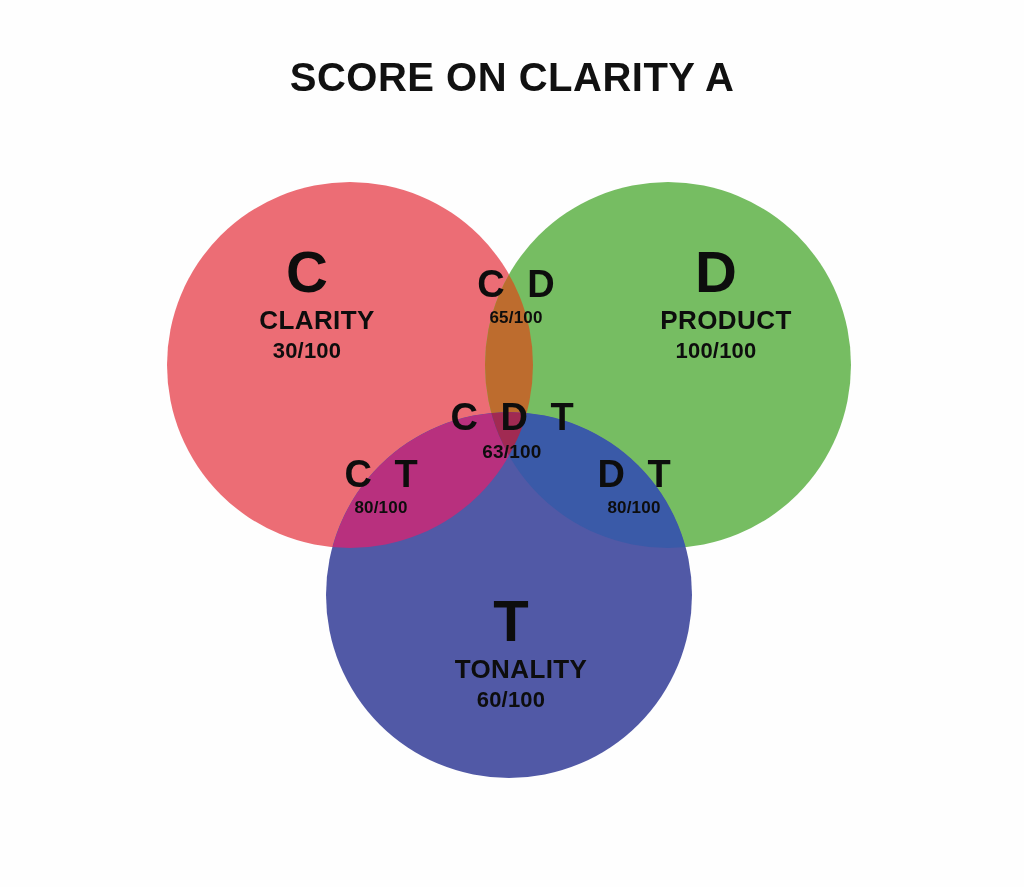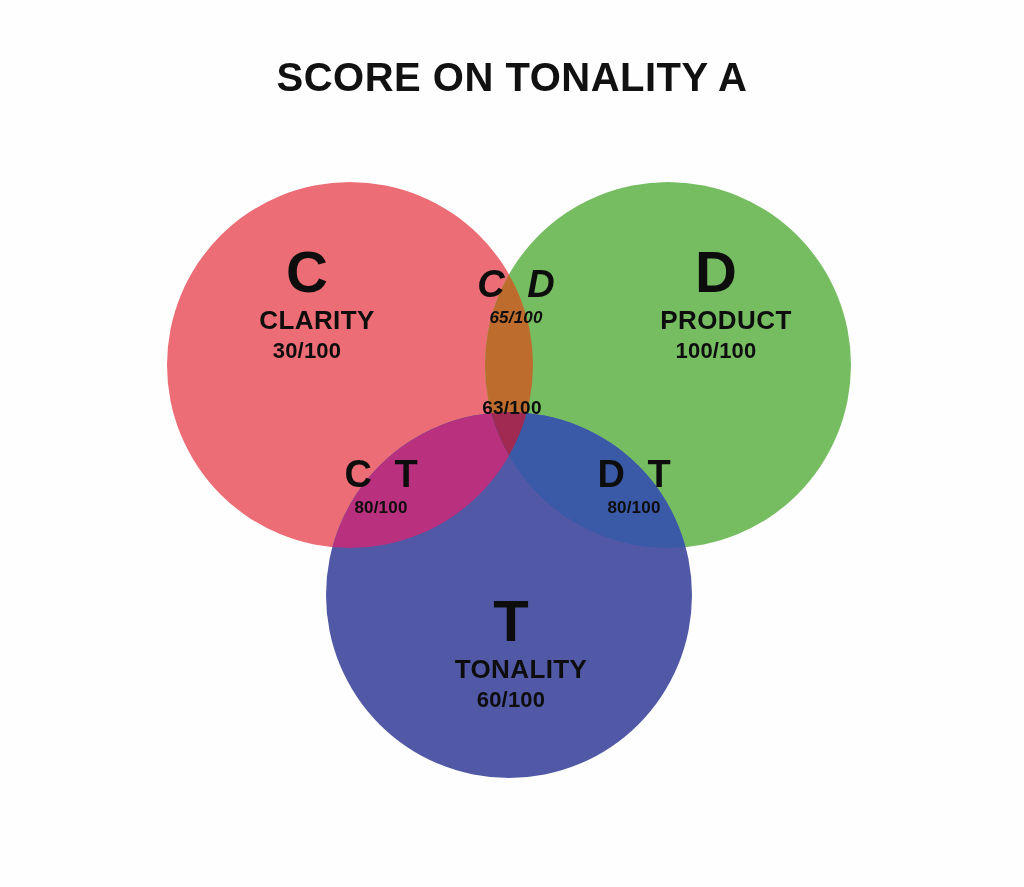--- a/index.html
+++ b/index.html
@@ -91,31 +91,31 @@
   .label-pair .score   { font-size: 17px; letter-spacing: 0.2px; }
 
   
   .label-triple .abbr  { font-size: 38px; margin-bottom: 6px; }
   .label-triple .score { font-size: 19px; letter-spacing: 0.2px; }
 
   
   #label-c   { left: 307px; top: 243px; }
   #label-d   { left: 716px; top: 243px; }
   #label-t   { left: 511px; top: 592px; }
-  #label-cd  { left: 516px; top: 265px; font-style: italic; }
+  #label-cd  { left: 516px; top: 265px; }
   #label-ct  { left: 381px; top: 455px; }
   #label-dt  { left: 634px; top: 455px; }
   #label-cdt { left: 512px; top: 398px; }
 </style>
 </head>
 <body>
 
 <div id="page">
 
-  <div class="chart-title">SCORE ON TONALITY A</div>
+  <div class="chart-title">SCORE ON CLARITY A</div>
 
   <div class="venn-wrap">
     <svg class="venn-svg" viewBox="0 0 1024 887" xmlns="http://www.w3.org/2000/svg">
       <defs>
 
         <clipPath id="clip-c">
             <circle cx="350" cy="365" r="183"></circle>
           </clipPath>
         <clipPath id="clip-d">
             <circle cx="668" cy="365" r="183"></circle>
@@ -182,16 +182,17 @@
     <span class="abbr">C T</span>
     <span class="score">80/100</span>
   </div>
 
   <div class="venn-label label-pair" id="label-dt">
     <span class="abbr">D T</span>
     <span class="score">80/100</span>
   </div>
 
   <div class="venn-label label-triple" id="label-cdt">
+    <span class="abbr">C D T</span>
     <span class="score">63/100</span>
   </div>
 
 </div>
 
 </body></html>

